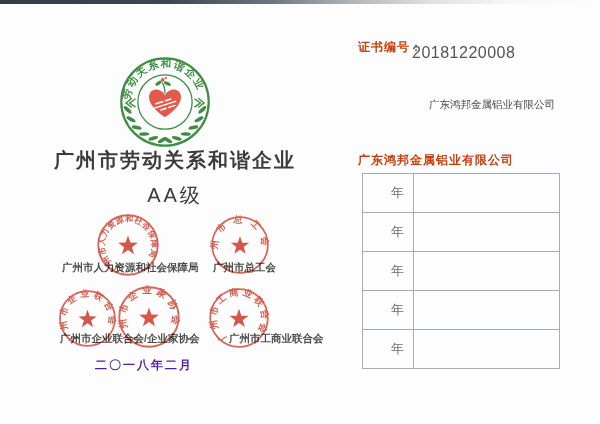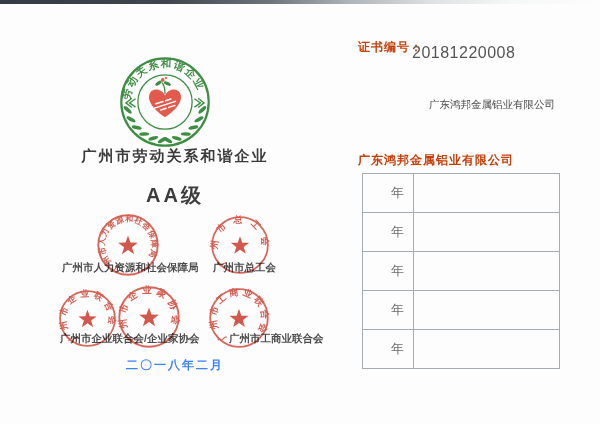--- a/index.html
+++ b/index.html
@@ -6,24 +6,24 @@
   .sheet{
     position:relative;width:600px;height:424px;background:#fdfdfd;overflow:hidden;
     font-family:"Liberation Sans","DejaVu Sans",sans-serif;color:#3b3b3b;
   }
   .scan-edge-top{
     position:absolute;left:0;top:0;width:100%;height:4px;
     background:linear-gradient(90deg,#343b43 0%,#3f464e 28%,#6d747b 45%,#aeb3b7 58%,#dfe1e2 72%,#f6f7f7 85%,#fdfdfd 100%);
   }
   .abs{position:absolute;}
   
-  .cert-title{left:35px;top:147px;width:280px;text-align:center;font-size:15px;font-weight:600;letter-spacing:2px;color:#3c3c3c;}
-  .cert-grade{left:35px;top:182px;width:280px;text-align:center;font-size:20px;font-weight:700;letter-spacing:3px;color:#3c3c3c;}
+  .cert-title{left:35px;top:147px;width:280px;text-align:center;font-size:20px;font-weight:600;letter-spacing:2px;color:#3c3c3c;}
+  .cert-grade{left:35px;top:182px;width:280px;text-align:center;font-size:20px;font-weight:400;letter-spacing:3px;color:#3c3c3c;}
   .issuer-label{font-size:10.5px;font-weight:bold;color:#4a4a4a;white-space:nowrap;}
-  .issue-date{left:95px;top:357px;width:160px;text-align:center;font-size:12px;font-weight:bold;letter-spacing:2px;color:#3b82f6;}
+  .issue-date{left:95px;top:357px;width:160px;text-align:left;font-size:12px;font-weight:bold;letter-spacing:2px;color:#4c1d95;}
   .stamp{position:absolute;mix-blend-mode:multiply;opacity:.9;}
   
   .field-label{font-size:12px;font-weight:bold;color:#c2410c;letter-spacing:1px;white-space:nowrap;}
   .field-value{font-size:16px;color:#555;white-space:nowrap;}
   .cert-no{left:412px;top:44px;letter-spacing:.5px;}
   .holder-name{left:429px;top:98px;color:#4a4a4a;font-size:10.5px;}
   .check-table{left:362px;top:173px;width:196px;border:1px solid #a6abb0;}
   .trow{display:flex;height:38px;border-bottom:1px solid #a6abb0;}
   .trow:last-child{border-bottom:none;}
   .tcell-year{width:51px;border-right:1px solid #a6abb0;display:flex;align-items:center;justify-content:flex-end;padding-right:9px;box-sizing:border-box;}

